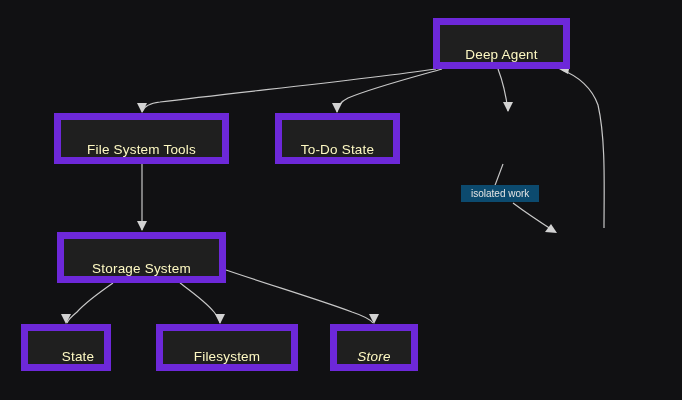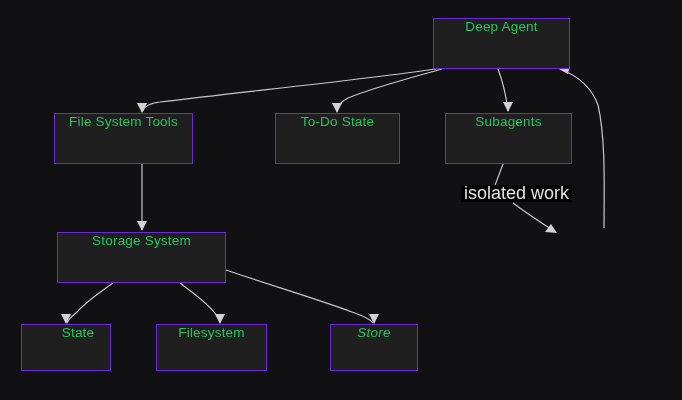--- a/index.html
+++ b/index.html
@@ -20,39 +20,39 @@
     position: absolute;
     left: 0;
     top: 0;
     width: 682px;
     height: 400px;
   }
   .node {
     position: absolute;
     box-sizing: border-box;
     background: #1f1f1f;
-    border: 1px solid #6d28d9;
+    border: 7px solid #6d28d9;
     display: flex;
-    align-items: flex-start;
+    align-items: flex-end;
     justify-content: center;
-    color: #22c55e;
+    color: #fef9c3;
     font-size: 13.5px;
     letter-spacing: 0.2px;
     white-space: nowrap;
     z-index: 2;
   }
   .node-label {
     pointer-events: none;
   }
   .edge-label {
     position: absolute;
-    background: #000000;
+    background: #0c4a6e;
     color: #e4e4e4;
-    font-size: 18px;
-    padding: 1px 3px;
+    font-size: 10px;
+    padding: 1px 10px;
     white-space: nowrap;
     z-index: 3;
     line-height: 15px;
   }
   .edge-path {
     fill: none;
     stroke: #c8c8c8;
     stroke-width: 1.2;
   }
   .arrow-head {
@@ -111,42 +111,39 @@
     <g>
       <path class="edge-path" d="M 226,270 C 270,285 320,300 352,312 C 364,316 370,319 373,323"></path>
       <polygon class="arrow-head" points="374,324 369,314 379,314"></polygon>
     </g>
   </svg>
 
   <div class="node" style="left:433px; top:18px; width:137px; height:51px;">
     <span class="node-label">Deep Agent</span>
   </div>
 
-  <div class="node" style="left:54px; top:113px; width:139px; height:51px;">
+  <div class="node" style="left:54px; top:113px; width:175px; height:51px;">
     <span class="node-label">File System Tools</span>
   </div>
 
   <div class="node" style="left:275px; top:113px; width:125px; height:51px;">
     <span class="node-label">To-Do State</span>
   </div>
 
-  <div class="node" style="left:445px; top:113px; width:127px; height:51px;">
-    <span class="node-label">Subagents</span>
-  </div>
 
   <div class="node" style="left:57px; top:232px; width:169px; height:51px;">
     <span class="node-label">Storage System</span>
   </div>
 
 
   <div class="node" style="left:21px; top:324px; width:90px; height:47px;padding-left:24px;">
     <span class="node-label">State</span>
   </div>
 
-  <div class="node" style="left:156px; top:324px; width:111px; height:47px;">
+  <div class="node" style="left:156px; top:324px; width:142px; height:47px;">
     <span class="node-label">Filesystem</span>
   </div>
 
   <div class="node" style="left:330px; top:324px; width:88px; height:47px;font-style:italic;">
     <span class="node-label">Store</span>
   </div>
 
   <div class="edge-label" style="left:461px; top:185px;">isolated work</div>
 
 </div>

